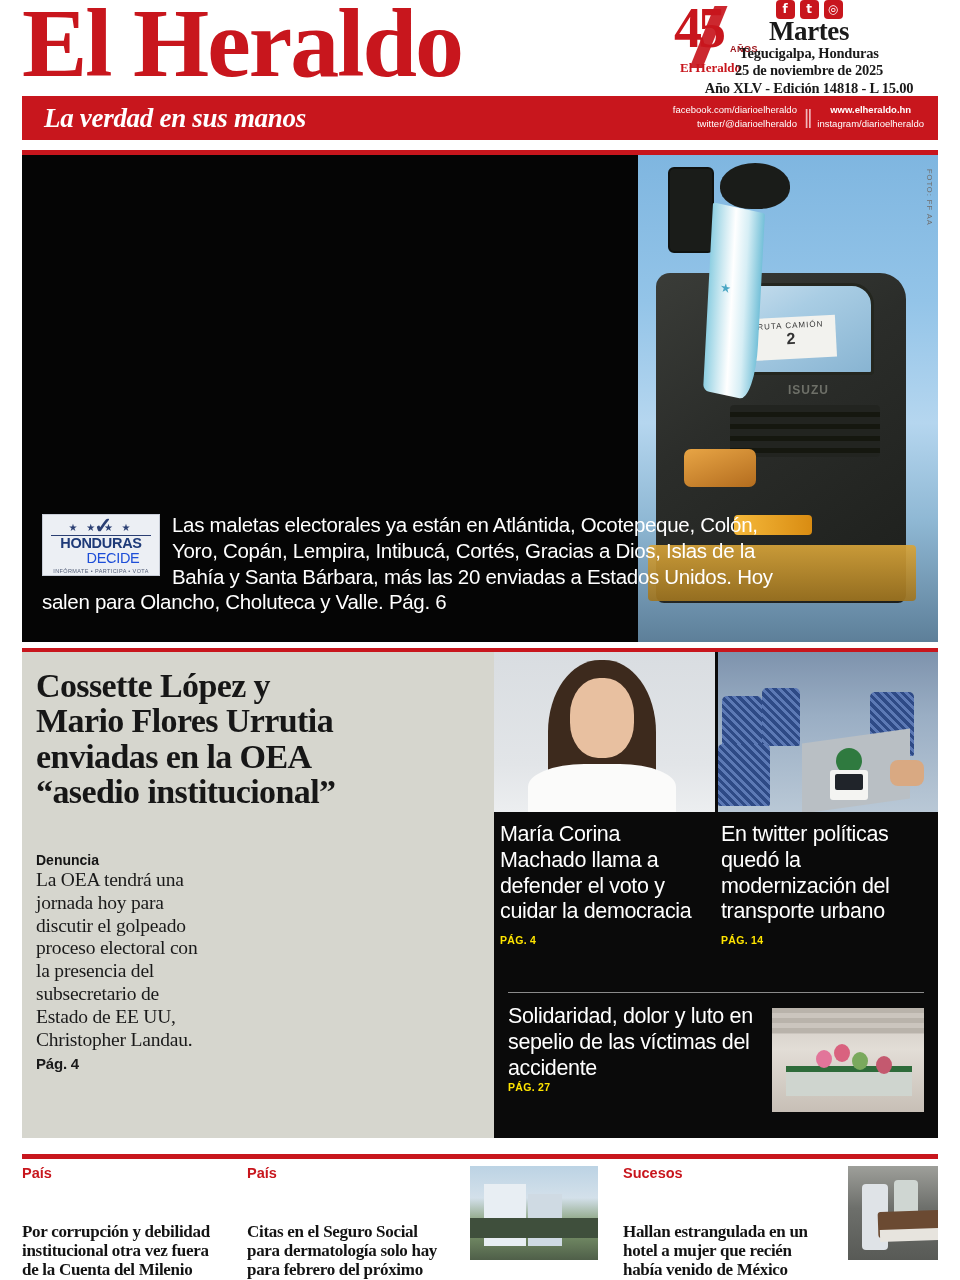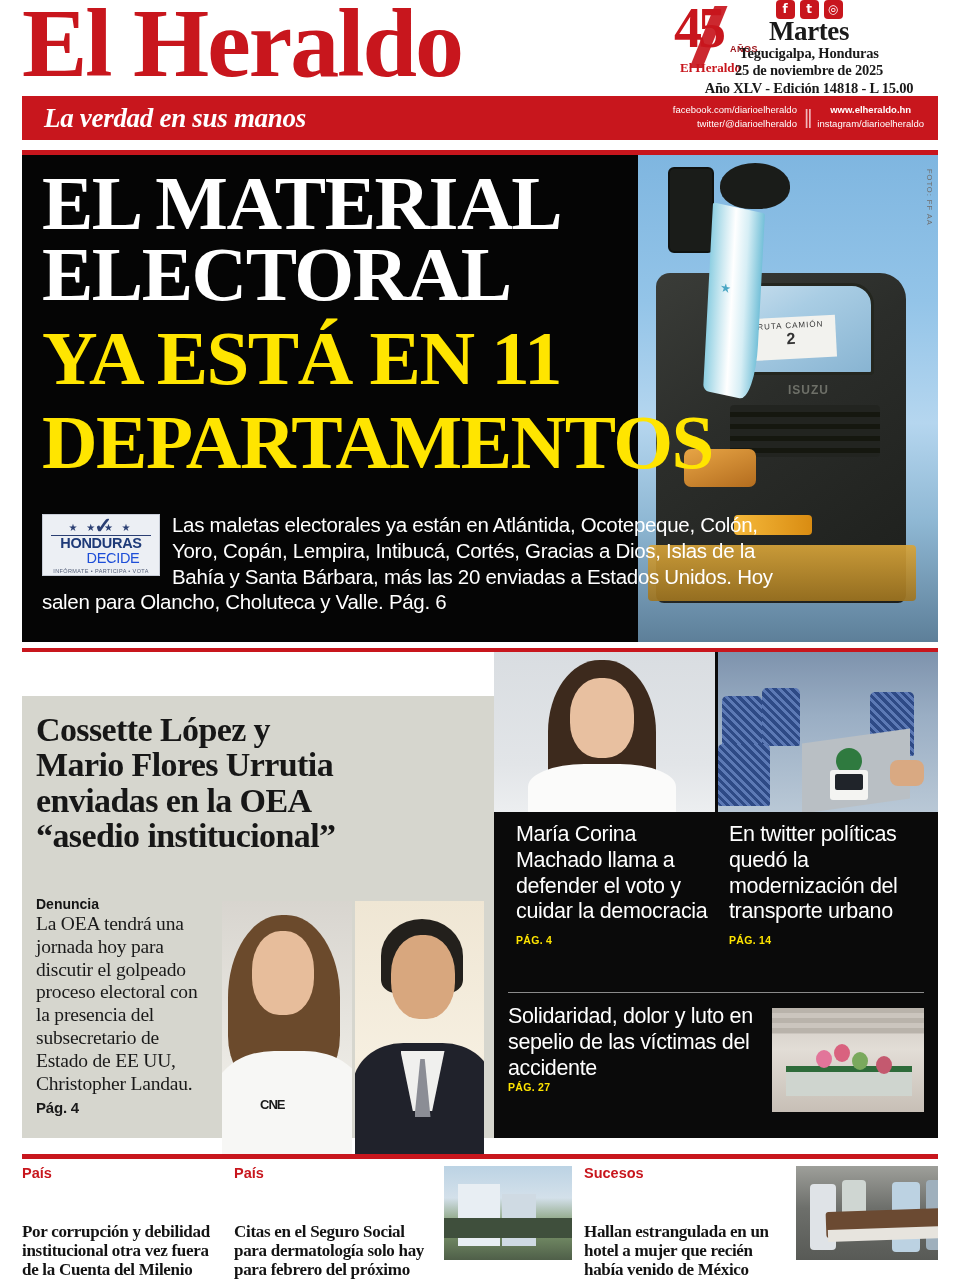--- a/index.html
+++ b/index.html
@@ -184,21 +184,21 @@
   }
   .hd-rule { height:1px; background:#2b3f73; margin:0 8px; }
   .hd-t1 { font-size:14.5px; font-weight:700; color:#1e3a78; line-height:1.05; letter-spacing:-.3px; }
   .hd-t2 { font-size:14.5px; font-weight:400; color:#1d4ed8; line-height:1.05; letter-spacing:-.3px;margin-left:24px; }
   .hd-t3 { font-size:5.5px; color:#55607a; letter-spacing:.4px; margin-top:2px; }
 
   
   .mid { position:relative; margin: 6px 22px 0 22px; height: 490px; }
   .mid-rule { position:absolute; left:0; right:0; top:0; height:4px; background:#c8161d; }
   .mid-left {
-    position:absolute; left:0; top:4px; width:472px; bottom:0; background:#d6d6ce;margin-top:44px;
+    position:absolute; left:0; top:4px; width:472px; bottom:0; background:#d6d6ce;
   }
   .mid-right {
     position:absolute; left:472px; top:4px; right:0; bottom:0; background:#0a0a0a;
   }
   .sec-head {
     padding: 16px 14px 0 14px;
     font-family:"Liberation Serif", serif; font-weight:700; color:#171717;
     font-size: 34px; line-height:1.04; letter-spacing:-.6px;
   }
   .denuncia { position:absolute; left:14px; top:200px; width:178px; }
@@ -239,21 +239,21 @@
   .mrp-b { background: linear-gradient(to bottom,#7e93ad 0%,#9aaec4 40%,#b9c8d6 100%); }
   .bus-seat { position:absolute; background: repeating-linear-gradient(45deg,#2e4a86 0 3px,#5c79b5 3px 6px); border-radius:5px 5px 2px 2px; }
   .bus-panel { position:absolute; left:84px; top:84px; width:108px; height:70px; background:#b9bfc4; transform: skewY(-8deg); }
   .bus-dot { position:absolute; left:118px; top:96px; width:26px; height:26px; border-radius:50%; background:#2f7a3f; }
   .bus-dev { position:absolute; left:112px; top:118px; width:38px; height:30px; background:#f4f4f2; border-radius:3px; }
   .bus-dev:after { content:""; position:absolute; left:5px; top:4px; width:28px; height:16px; background:#20242a; border-radius:2px; }
   .bus-hand { position:absolute; left:172px; top:108px; width:34px; height:26px; background:#d9a982; border-radius:8px; }
 
   .mr-kicker-row {
     position:absolute; left:0; right:0; top:164px; height:178px; display:flex;
-    padding: 6px 14px 0 22px; gap: 18px;
+    padding: 6px 14px 0 6px; gap: 18px;
   }
   .mr-story { flex:1; }
   .mr-head {
     font-family:"Liberation Sans", sans-serif; color:#ffffff;
     font-size:21.5px; line-height:1.2; letter-spacing:-.35px;
   }
   .pag-y {
     font-family:"Liberation Sans", sans-serif; font-weight:700; font-size:10.5px;
     color:#ffe500; letter-spacing:.3px; white-space:nowrap;
   }
@@ -263,21 +263,21 @@
   .mrb-photo {
     width:152px; height:104px; margin-top:4px; position:relative; overflow:hidden;
     background: linear-gradient(to bottom,#cfc9c2 0%,#e2ddd6 40%,#c7bfb6 100%);
   }
   .casket { position:absolute; left:14px; top:58px; width:126px; height:30px; background:#cfd5cf; border-top:6px solid #2e6b3a; }
   .flower { position:absolute; width:16px; height:18px; border-radius:50%; }
   .ceil { position:absolute; left:0; top:0; width:100%; height:26px; background: repeating-linear-gradient(to bottom,#b9b3ab 0 5px,#cbc5be 5px 10px); }
 
   
   .bot-rule { position:absolute; left:22px; right:22px; top:1154px; height:5px; background:#c8161d; }
-  .bottom { position:absolute; left:22px; right:22px; top:1166px; height:110px; display:flex; gap:12px; }
+  .bottom { position:absolute; left:22px; right:22px; top:1166px; height:110px; display:flex; gap:25px; }
   .bcol { position:relative; }
   .bcol-1 { width:200px; }
   .bcol-2 { width:198px; }
   .bcol-photo-1 { width:128px; height:94px; position:relative; overflow:hidden;
     background: linear-gradient(to bottom,#bcd3e4 0%,#d3e0ea 34%,#7f9a6e 64%,#4f5f49 100%); }
   .bcol-3 { width:200px; }
   .bcol-photo-2 { flex:1; height:94px; position:relative; overflow:hidden;
     background: linear-gradient(to bottom,#9e9f9a 0%,#6d6f6b 45%,#585a56 100%); }
   .b-kicker {
     font-family:"Liberation Sans", sans-serif; font-weight:700; font-size:14.5px;
@@ -357,26 +357,20 @@
       <div class="lp-mirror2"></div>
       <div class="lp-flag"></div>
       <div class="lp-grille"></div>
       <div class="lp-headlight"></div>
       <div class="lp-blinker"></div>
       <div class="lp-bumper"></div>
       <div class="lp-isuzu">ISUZU</div>
       <div class="photo-credit">FOTO: FF AA</div>
     </div>
 
-    <div class="lead-text">
-      <div class="hl-white">EL MATERIAL</div>
-      <div class="hl-white">ELECTORAL</div>
-      <div class="hl-yellow">YA ESTÁ EN 11</div>
-      <div class="hl-yellow">DEPARTAMENTOS</div>
-    </div>
 
     <div class="lead-sub">
       <div class="hd-logo">
         <div class="hd-stars">★ ★ ★ ★</div>
         <div class="hd-check">✓</div>
         <div class="hd-rule"></div>
         <div class="hd-t1">HONDURAS</div>
         <div class="hd-t2">DECIDE</div>
         <div class="hd-t3">INFÓRMATE • PARTICIPA • VOTA</div>
       </div>
@@ -393,35 +387,20 @@
         <div>Mario Flores Urrutia</div>
         <div>enviadas en la OEA</div>
         <div>“asedio institucional”</div>
       </div>
 
       <div class="denuncia">
         <div class="den-kicker">Denuncia</div>
         <div class="den-body"><span>La OEA tendrá una jornada hoy para discutir el golpeado proceso electoral con la presencia del subsecretario de Estado de EE UU, Christopher Landau.</span> <span class="pag">Pág. 4</span></div>
       </div>
 
-      <div class="mid-portraits">
-        <div class="portrait p-woman">
-          <div class="pw-hair"></div>
-          <div class="face pw-face"></div>
-          <div class="pw-body"></div>
-          <div class="pw-logo">CNE</div>
-        </div>
-        <div class="portrait p-man">
-          <div class="pm-hair"></div>
-          <div class="face pm-face"></div>
-          <div class="pm-body"></div>
-          <div class="pm-shirt"></div>
-          <div class="pm-tie"></div>
-        </div>
-      </div>
     </div>
 
     <div class="mid-right">
       <div class="mr-photos">
         <div class="mrp mrp-a">
           <div class="mca-hair"></div>
           <div class="mca-face"></div>
           <div class="mca-shirt"></div>
         </div>
         <div class="mrp mrp-b">

